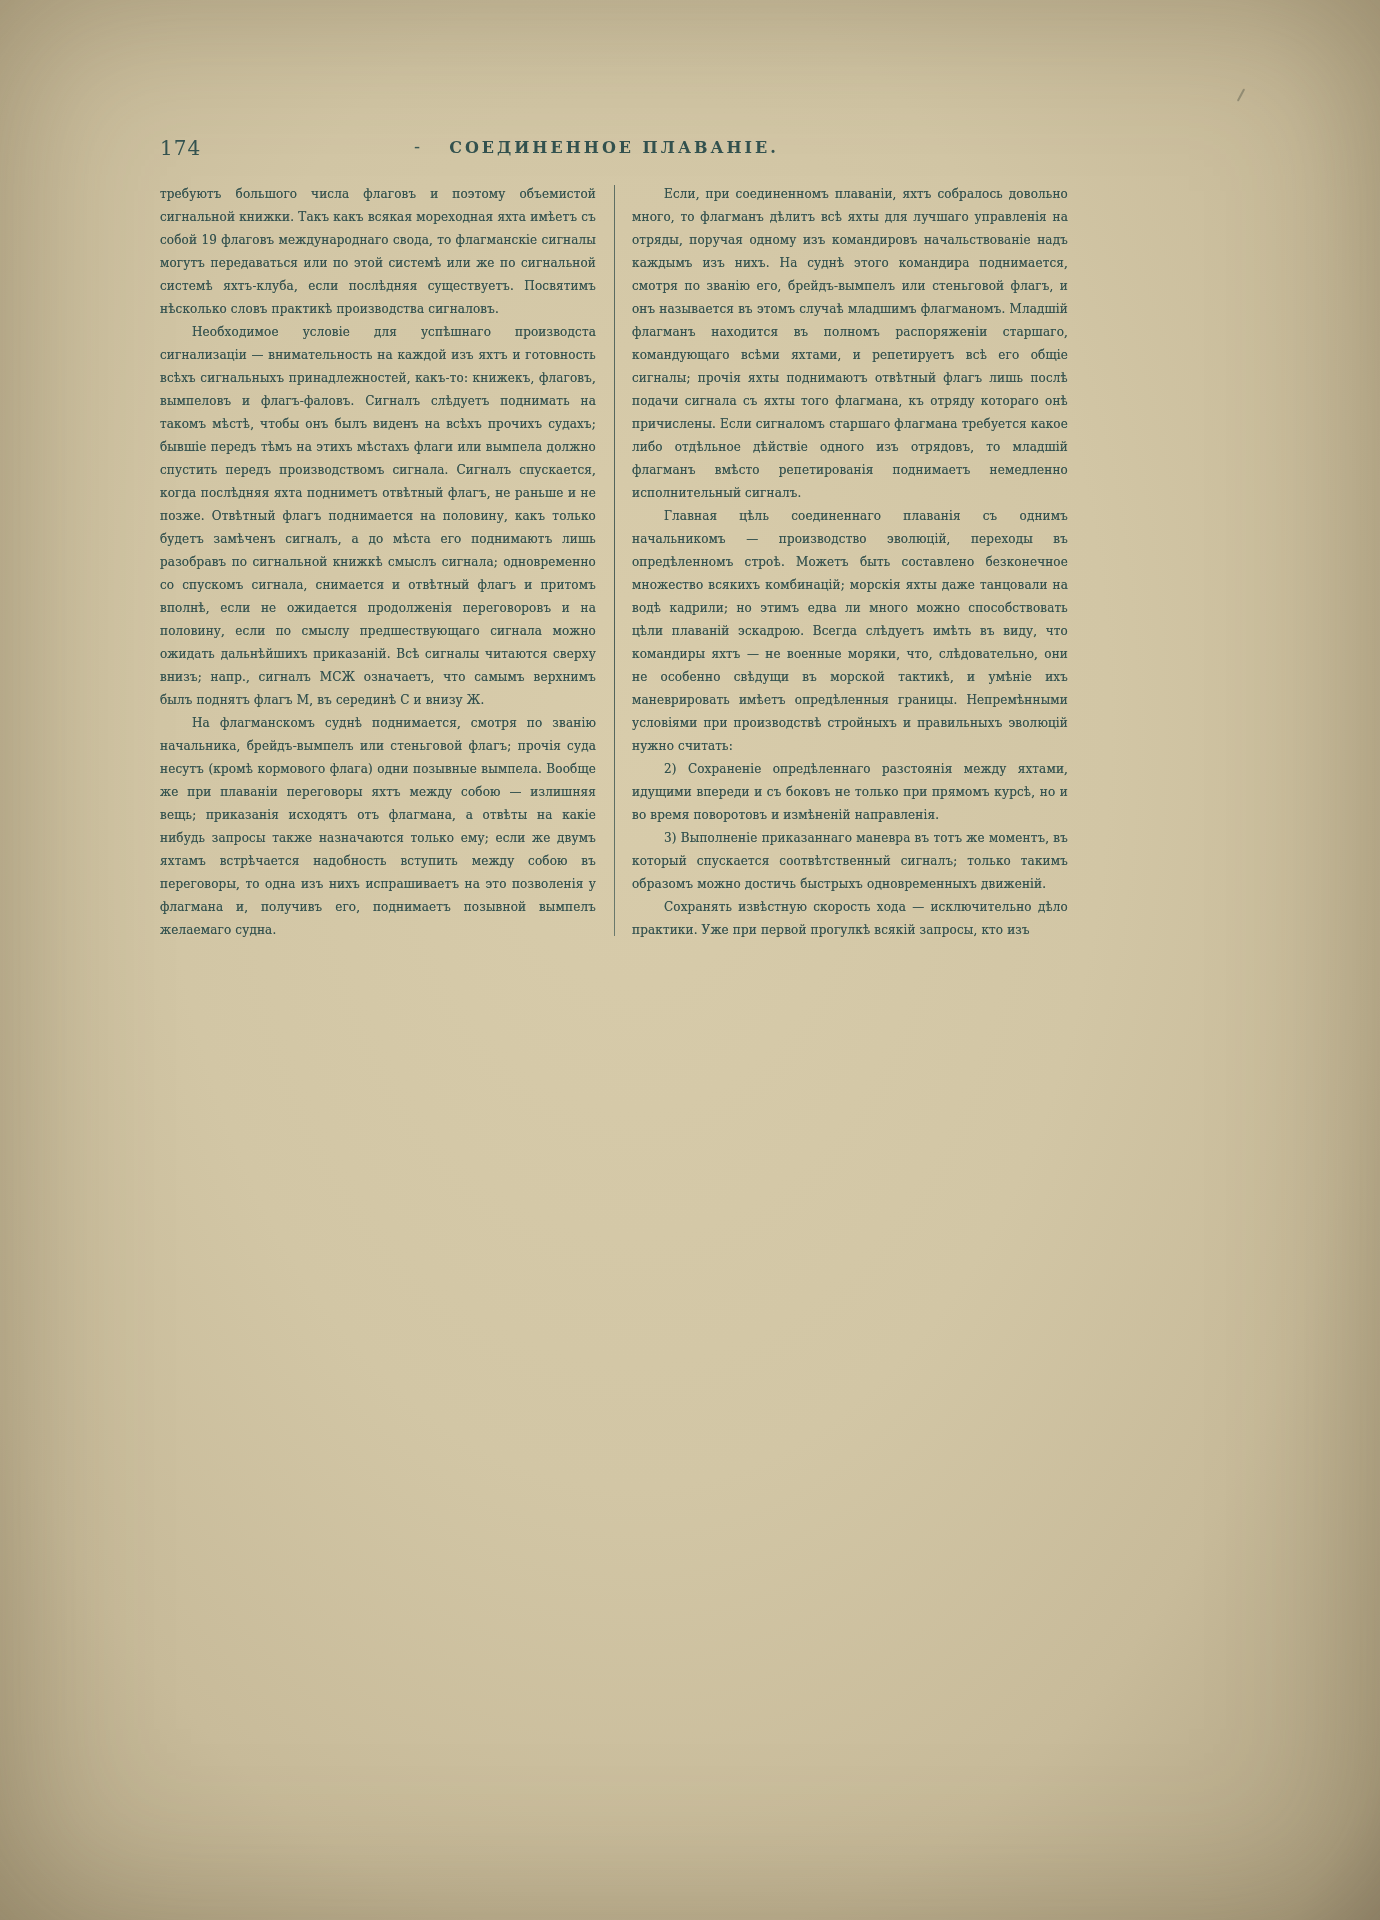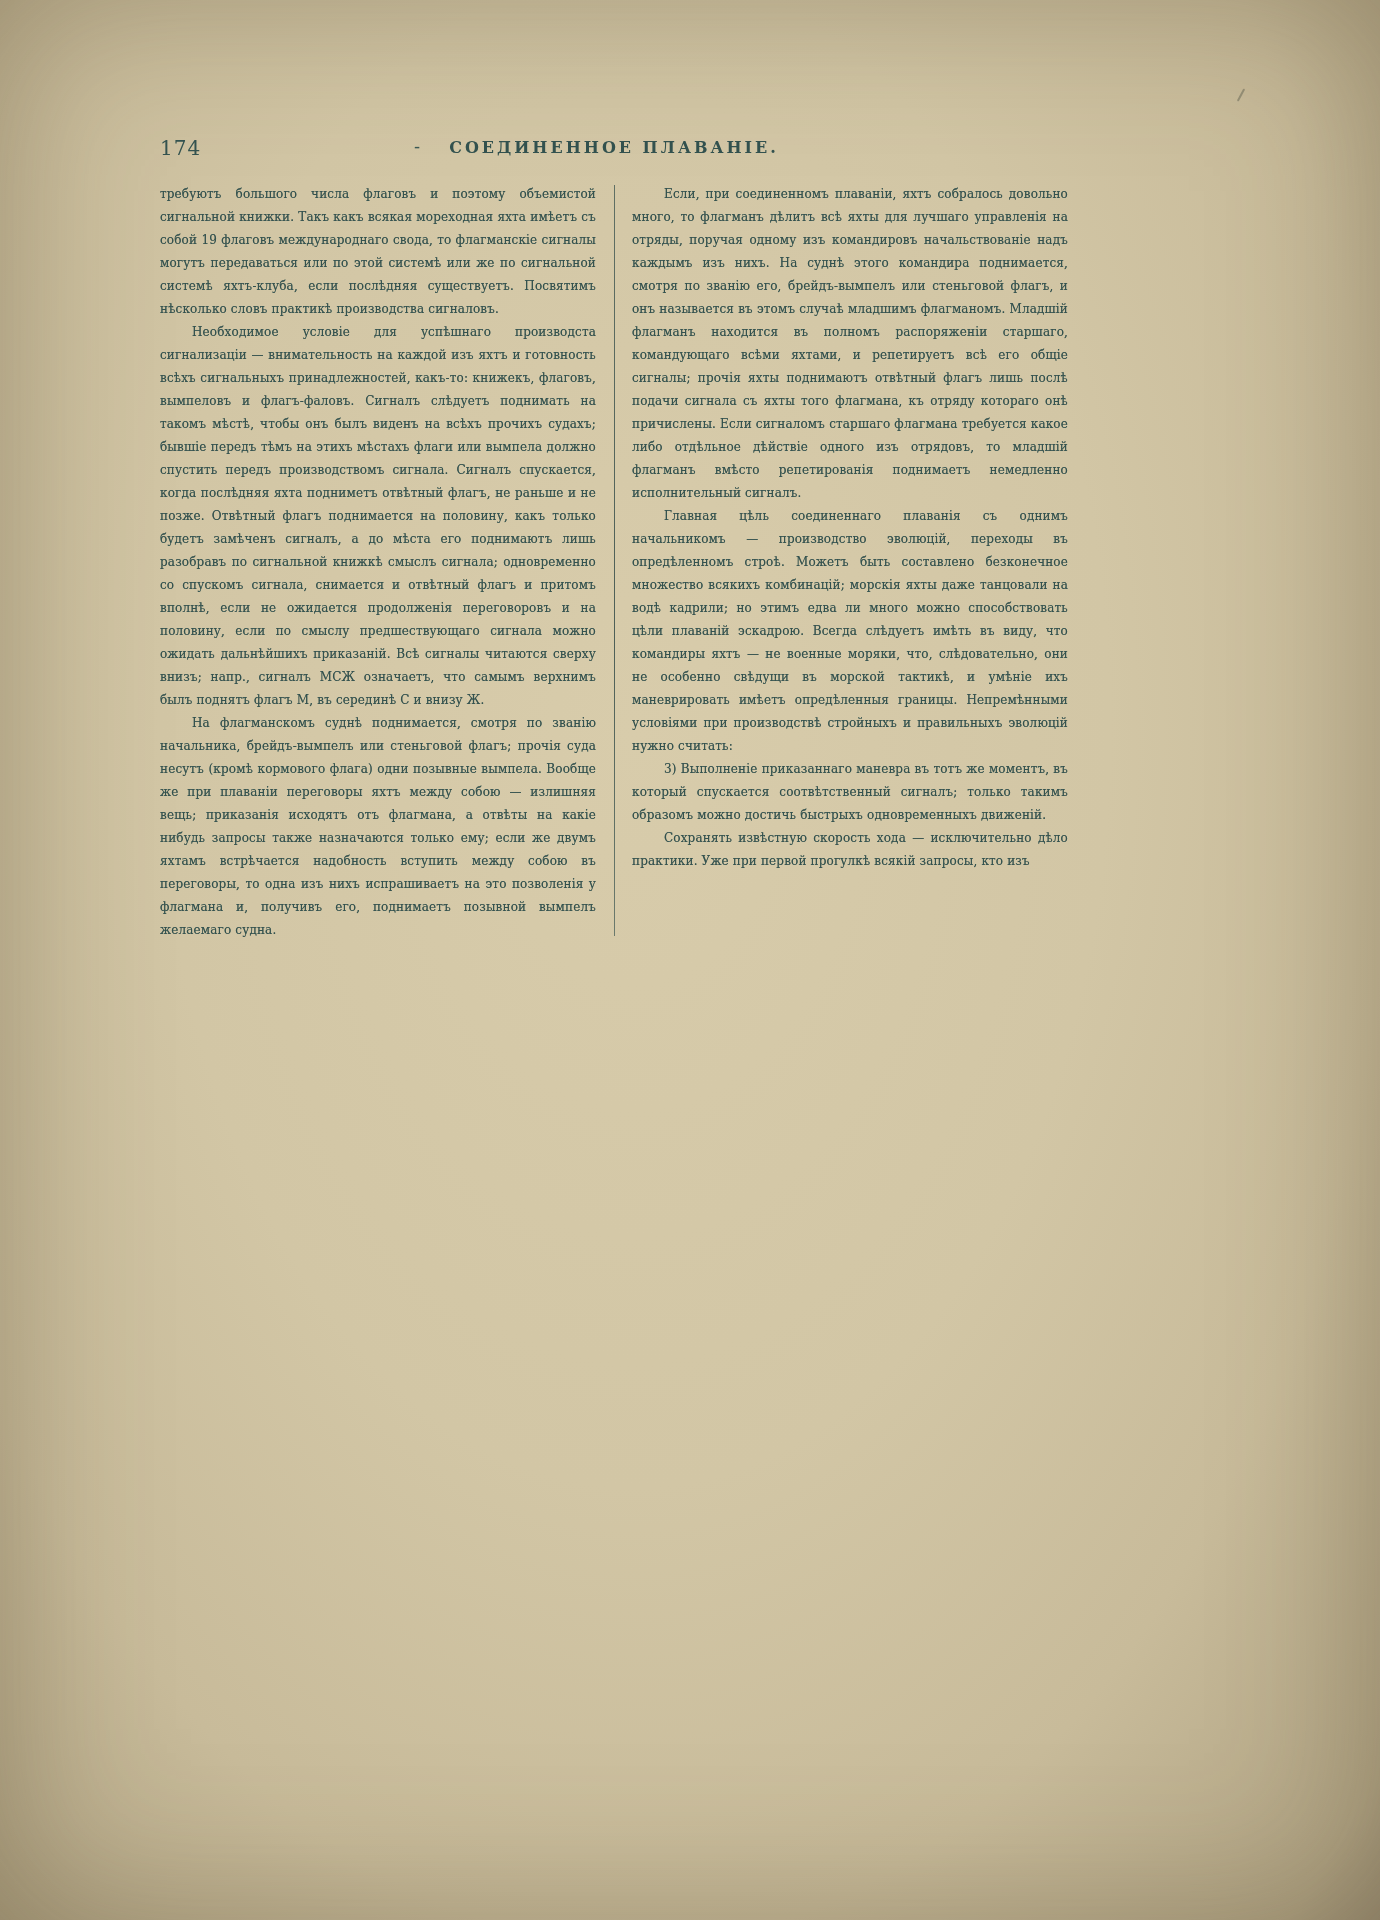--- a/index.html
+++ b/index.html
@@ -118,19 +118,20 @@
       <p class="no-indent">требуютъ большого числа флаговъ и поэтому объемистой сигнальной книжки. Такъ какъ всякая мореходная яхта имѣетъ съ собой 19 флаговъ международнаго свода, то флагманскіе сигналы могутъ передаваться или по этой системѣ или же по сигнальной системѣ яхтъ-клуба, если послѣдняя существуетъ. Посвятимъ нѣсколько словъ практикѣ производства сигналовъ.</p>
       <p>Необходимое условіе для успѣшнаго производста сигнализаціи — внимательность на каждой изъ яхтъ и готовность всѣхъ сигнальныхъ принадлежностей, какъ-то: книжекъ, флаговъ, вымпеловъ и флагъ-фаловъ. Сигналъ слѣдуетъ поднимать на такомъ мѣстѣ, чтобы онъ былъ виденъ на всѣхъ прочихъ судахъ; бывшіе передъ тѣмъ на этихъ мѣстахъ флаги или вымпела должно спустить передъ производствомъ сигнала. Сигналъ спускается, когда послѣдняя яхта подниметъ отвѣтный флагъ, не раньше и не позже. Отвѣтный флагъ поднимается на половину, какъ только будетъ замѣченъ сигналъ, а до мѣста его поднимаютъ лишь разобравъ по сигнальной книжкѣ смыслъ сигнала; одновременно со спускомъ сигнала, снимается и отвѣтный флагъ и притомъ вполнѣ, если не ожидается продолженія переговоровъ и на половину, если по смыслу предшествующаго сигнала можно ожидать дальнѣйшихъ приказаній. Всѣ сигналы читаются сверху внизъ; напр., сигналъ МСЖ означаетъ, что самымъ верхнимъ былъ поднятъ флагъ М, въ серединѣ С и внизу Ж.</p>
       <p>На флагманскомъ суднѣ поднимается, смотря по званію начальника, брейдъ-вымпелъ или стеньговой флагъ; прочія суда несутъ (кромѣ кормового флага) одни позывные вымпела. Вообще же при плаваніи переговоры яхтъ между собою — излишняя вещь; приказанія исходятъ отъ флагмана, а отвѣты на какіе нибудь запросы также назначаются только ему; если же двумъ яхтамъ встрѣчается надобность вступить между собою въ переговоры, то одна изъ нихъ испрашиваетъ на это позволенія у флагмана и, получивъ его, поднимаетъ позывной вымпелъ желаемаго судна.</p>
     </section>
 
     <div class="col-divider"></div>
 
     <section class="col">
       <p>Если, при соединенномъ плаваніи, яхтъ собралось довольно много, то флагманъ дѣлитъ всѣ яхты для лучшаго управленія на отряды, поручая одному изъ командировъ начальствованіе надъ каждымъ изъ нихъ. На суднѣ этого командира поднимается, смотря по званію его, брейдъ-вымпелъ или стеньговой флагъ, и онъ называется въ этомъ случаѣ младшимъ флагманомъ. Младшій флагманъ находится въ полномъ распоряженіи старшаго, командующаго всѣми яхтами, и репетируетъ всѣ его общіе сигналы; прочія яхты поднимаютъ отвѣтный флагъ лишь послѣ подачи сигнала съ яхты того флагмана, къ отряду котораго онѣ причислены. Если сигналомъ старшаго флагмана требуется какое либо отдѣльное дѣйствіе одного изъ отрядовъ, то младшій флагманъ вмѣсто репетированія поднимаетъ немедленно исполнительный сигналъ.</p>
       <p>Главная цѣль соединеннаго плаванія съ однимъ начальникомъ — производство эволюцій, переходы въ опредѣленномъ строѣ. Можетъ быть составлено безконечное множество всякихъ комбинацій; морскія яхты даже танцовали на водѣ кадрили; но этимъ едва ли много можно способствовать цѣли плаваній эскадрою. Всегда слѣдуетъ имѣть въ виду, что командиры яхтъ — не военные моряки, что, слѣдовательно, они не особенно свѣдущи въ морской тактикѣ, и умѣніе ихъ маневрировать имѣетъ опредѣленныя границы. Непремѣнными условіями при производствѣ стройныхъ и правильныхъ эволюцій нужно считать:</p>
+      <p>2) Сохраненіе опредѣленнаго разстоянія между яхтами, идущими впереди и съ боковъ не только при прямомъ курсѣ, но и во время поворотовъ и измѣненій направленія.</p>
       <p>3) Выполненіе приказаннаго маневра въ тотъ же моментъ, въ который спускается соотвѣтственный сигналъ; только такимъ образомъ можно достичь быстрыхъ одновременныхъ движеній.</p>
       <p>Сохранять извѣстную скорость хода — исключительно дѣло практики. Уже при первой прогулкѣ всякій запросы, кто изъ</p>
     </section>
 
   </div>
 
 </div>
 
 </body></html>

